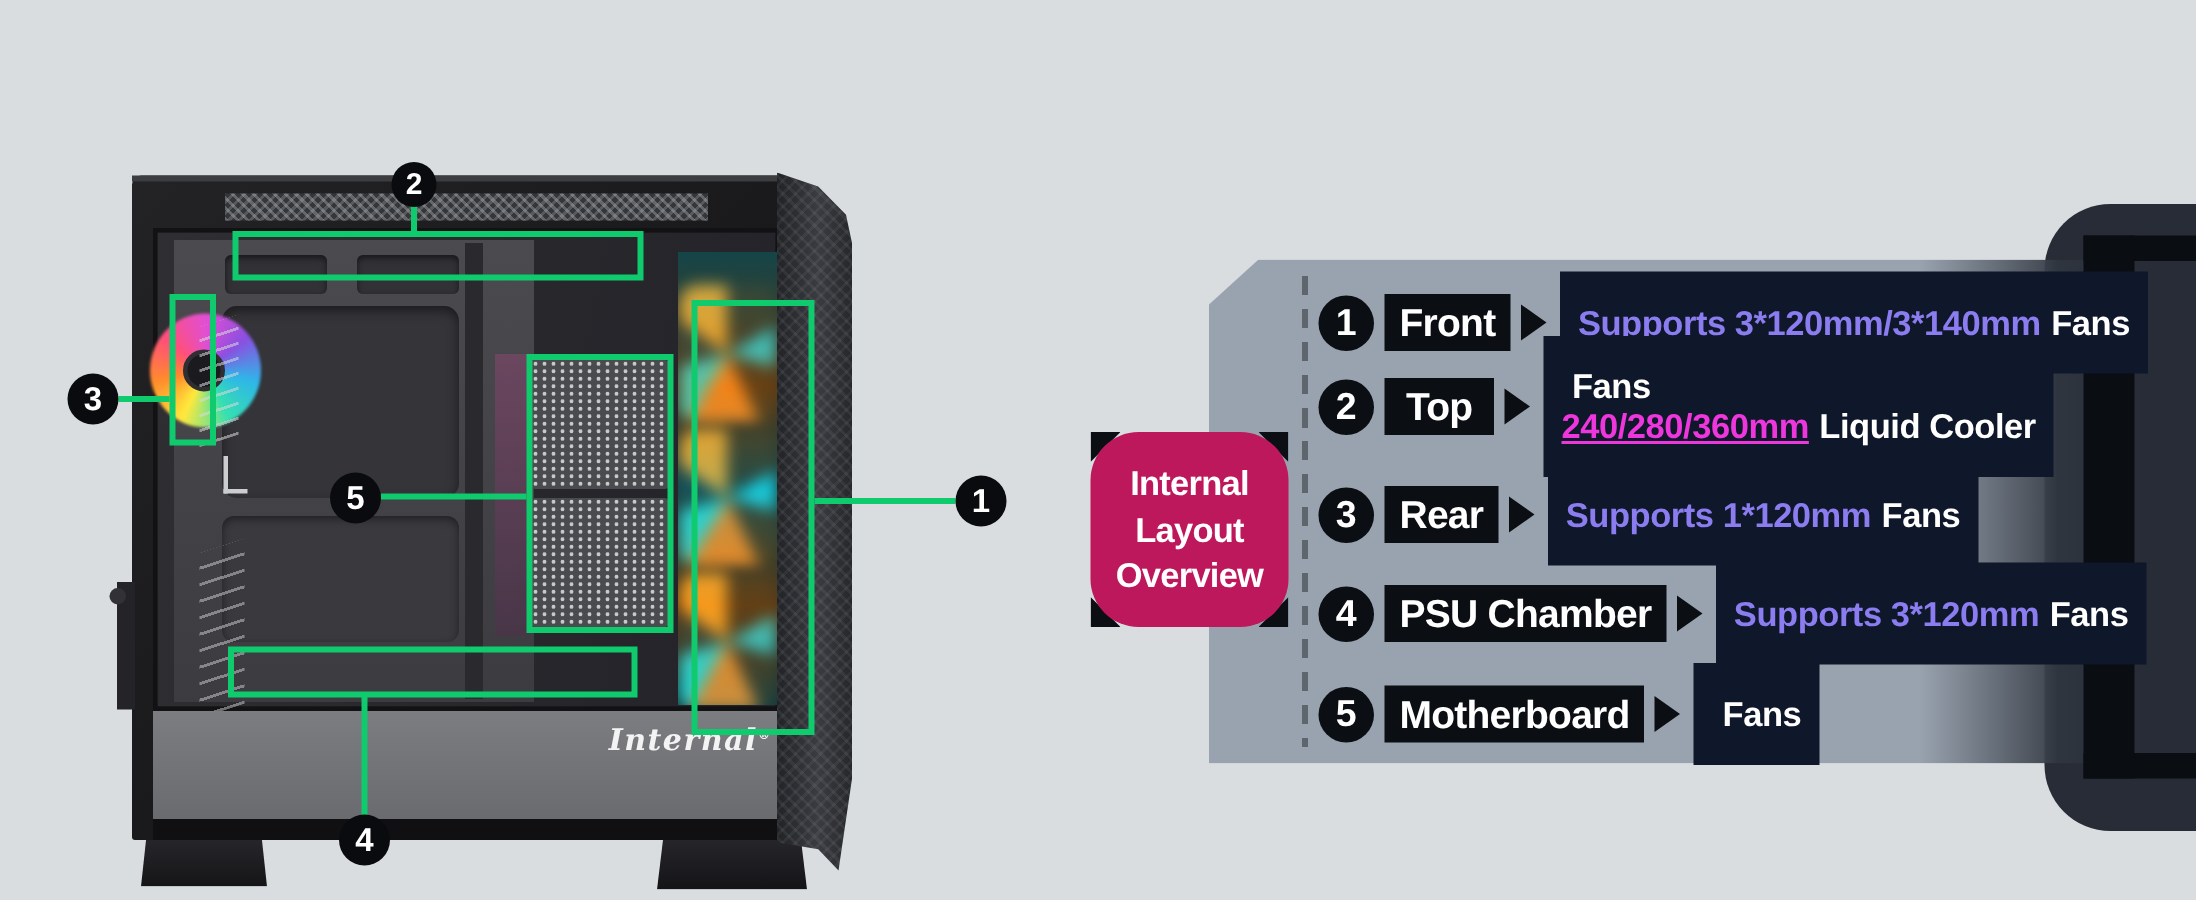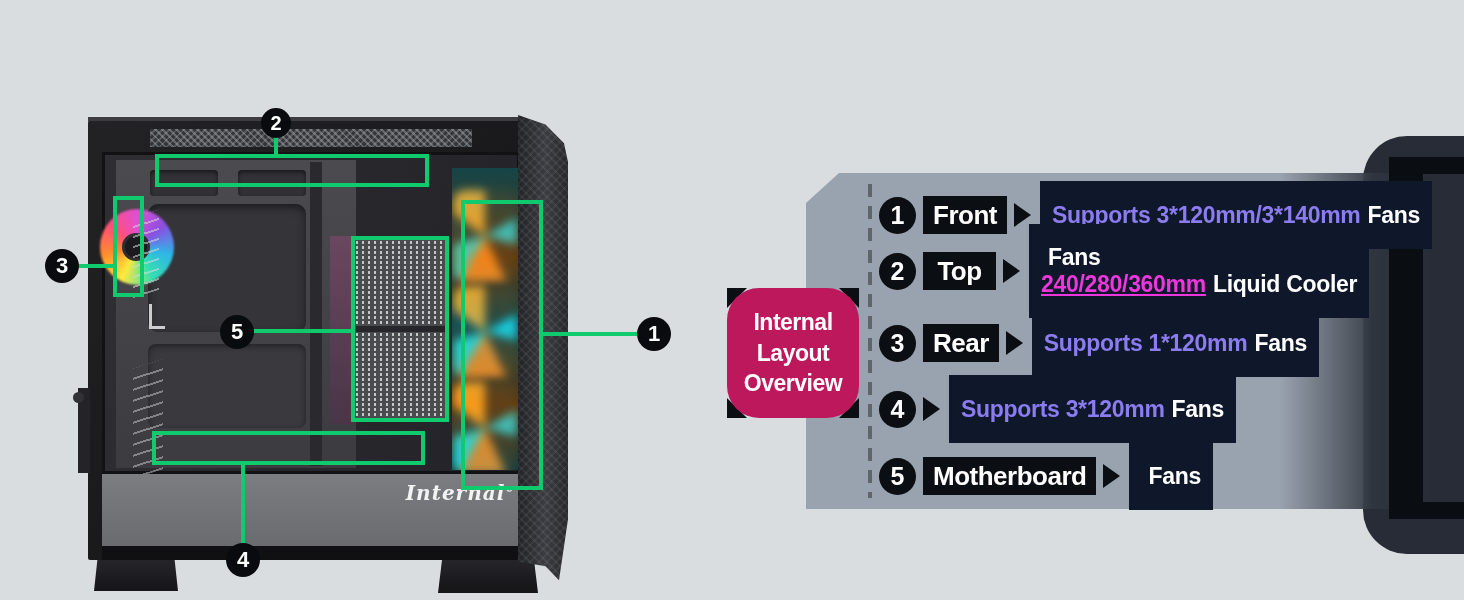--- a/index.html
+++ b/index.html
@@ -209,20 +209,21 @@
     <div class="name-box">Rear</div>
     <div class="tri"></div>
     <div class="val-box">
       <span class="spec">Supports 1*120mm</span>
       <span class="suffix">Fans</span>
     </div>
   </div>
 
   <div class="row" style="top:390px;height:38px;">
     <div class="badge-p">4</div>
+    <div class="name-box">PSU Chamber</div>
     <div class="tri"></div>
     <div class="val-box">
       <span class="spec">Supports 3*120mm</span>
       <span class="suffix">Fans</span>
     </div>
   </div>
 
   <div class="row" style="top:457px;height:38px;">
     <div class="badge-p">5</div>
     <div class="name-box">Motherboard</div>

